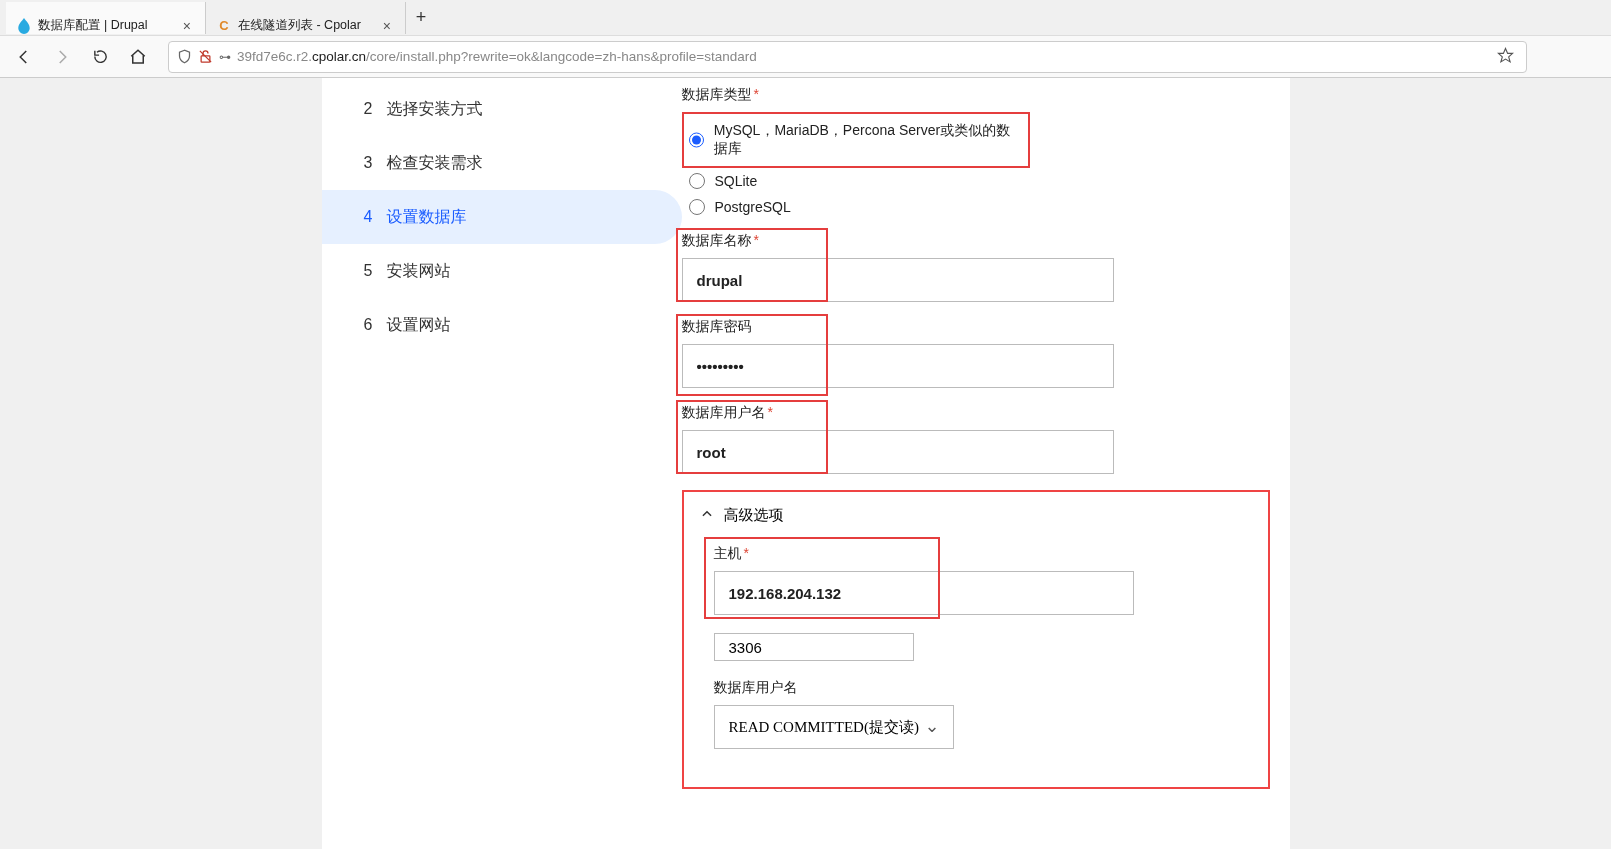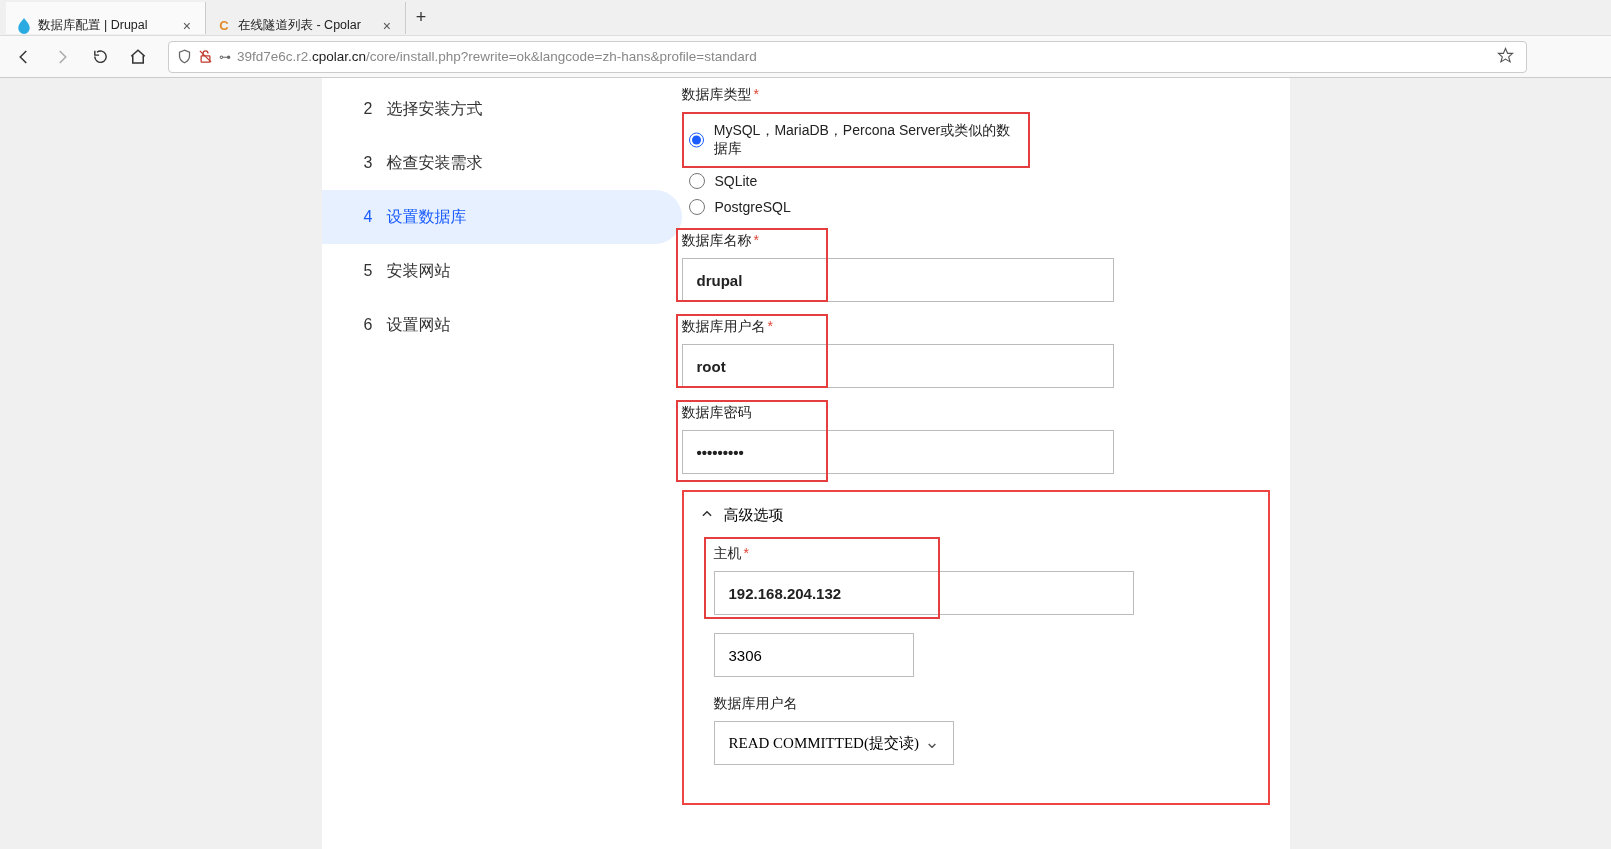--- a/index.html
+++ b/index.html
@@ -181,21 +181,21 @@
       align-items: center;
       gap: 10px;
       padding: 14px 16px;
       font-size: 15px;
       cursor: pointer;
     }
     .adv-body {
       padding: 6px 30px 20px 30px;
     }
     .adv-body .text-input { width: 420px; }
-    .num-input { width: 200px; height: 44px; border: 1px solid #bbb; padding: 0 14px; font-size: 15px; }
+    .num-input { width: 200px; height: 28px; border: 1px solid #bbb; padding: 0 14px; font-size: 15px; }
     .select-input {
       width: 240px;
       height: 44px;
       border: 1px solid #bbb;
       padding: 0 14px;
       font-size: 15px;
       background: #fff;
       appearance: none;
       position: relative;
       font-family: Liberation Serif, serif;
@@ -340,32 +340,32 @@
       <div class="overlay-group">
         <div class="field-label">
           <span>数据库名称</span><span class="req">*</span>
         </div>
         <input class="text-input" value="drupal" style="">
         <div class="red-box" style="width:152px;height:74px;"></div>
       </div>
 
       <div class="overlay-group">
         <div class="field-label">
+          <span>数据库密码</span>
+        </div>
+        <input class="text-input" type="password" value="•••••••••" style="">
+        <div class="red-box" style="width:152px;height:82px;"></div>
+      </div>
+
+      <div class="overlay-group">
+        <div class="field-label">
           <span>数据库用户名</span><span class="req">*</span>
         </div>
         <input class="text-input" value="root" style="">
         <div class="red-box" style="width:152px;height:74px;"></div>
-      </div>
-
-      <div class="overlay-group">
-        <div class="field-label">
-          <span>数据库密码</span>
-        </div>
-        <input class="text-input" type="password" value="•••••••••" style="">
-        <div class="red-box" style="width:152px;height:82px;"></div>
       </div>
 
       <div class="adv-panel">
         <div class="adv-summary">
           <span>
             <svg width="14" height="14" viewBox="0 0 24 24" fill="none" stroke="#333" stroke-width="2.5">
                 <path d="M5 15 L12 8 L19 15"></path>
               </svg>
           </span>
           <span>高级选项</span>

